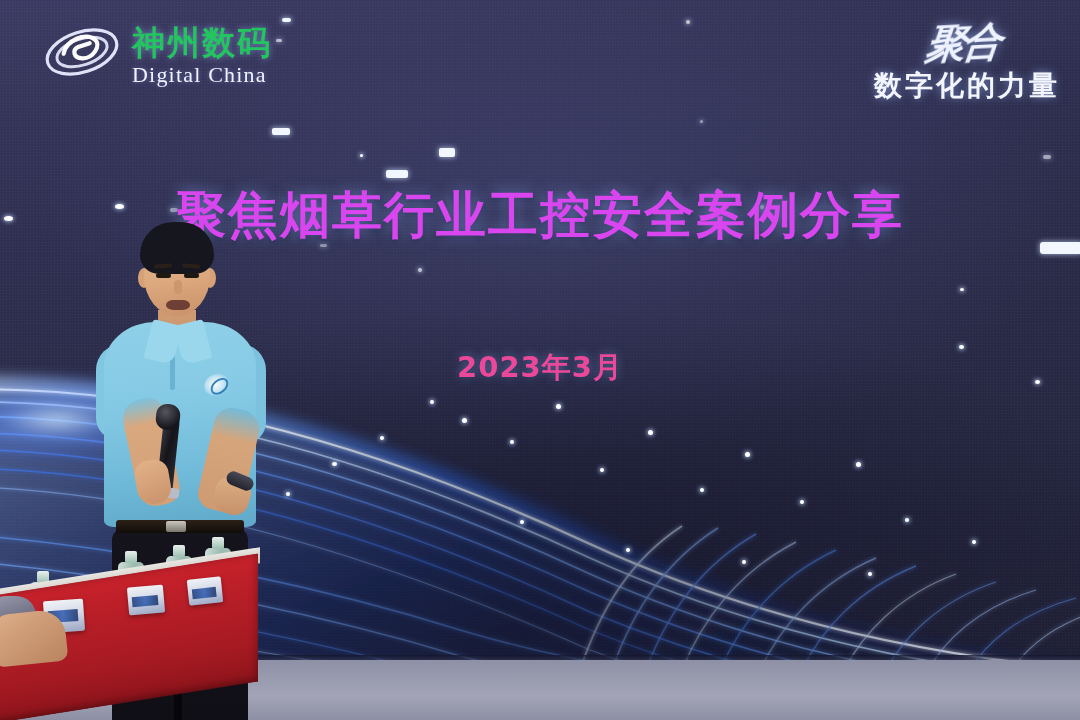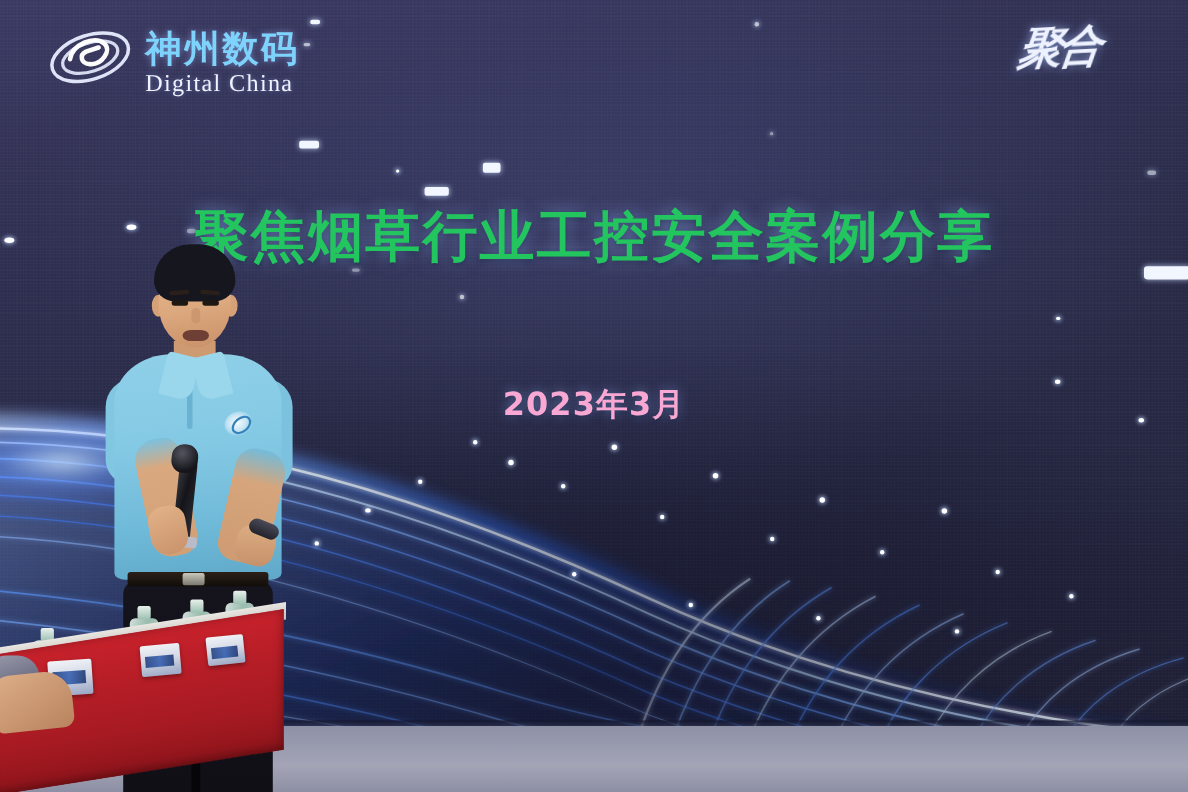--- a/index.html
+++ b/index.html
@@ -87,21 +87,21 @@
     display: flex;
     align-items: center;
     gap: 10px;
   }
   .logo-mark { width: 80px; height: 68px; }
   .logo-words { line-height: 1; padding-top: 4px; }
   .logo-cn {
     font-family: "DejaVu Sans", "Liberation Sans", sans-serif;
     font-size: 33px;
     font-weight: 700;
-    color: #7dd3fc;
+    color: #22c55e;
     letter-spacing: 2px;
     text-shadow: 0 0 7px rgba(160,190,255,0.55);
   }
   .logo-en {
     font-family: "Liberation Serif", "DejaVu Serif", serif;
     font-size: 22px;
     color: #f0f3ff;
     letter-spacing: 1.2px;
     margin-top: 5px;
     text-shadow: 0 0 5px rgba(150,180,255,0.45);
@@ -137,33 +137,33 @@
   }
 
   .slide-title {
     position: absolute;
     left: 0; top: 182px;
     width: 1080px;
     text-align: center;
     font-family: "DejaVu Sans", "Liberation Sans", sans-serif;
     font-size: 50px;
     font-weight: 700;
-    color: #22c55e;
+    color: #d946ef;
     letter-spacing: 2px;
     text-shadow: 0 0 14px rgba(150,185,255,0.55), 0 2px 6px rgba(15,18,45,0.75);
   }
   .slide-date {
     position: absolute;
     left: 0; top: 348px;
     width: 1080px;
     text-align: center;
     font-family: "DejaVu Sans", "Liberation Sans", sans-serif;
     font-size: 29px;
     font-weight: 700;
-    color: #f9a8d4;
+    color: #ec4899;
     letter-spacing: 1px;
     text-shadow: 0 0 10px rgba(150,185,255,0.5), 0 2px 5px rgba(15,18,45,0.7);
   }
   .slide-company {
     position: absolute;
     left: 0; top: 454px;
     width: 1080px;
     text-align: center;
     font-family: "DejaVu Sans", "Liberation Sans", sans-serif;
     font-size: 31px;
@@ -511,20 +511,21 @@
       </svg>
     </span>
     <span class="logo-words">
       <div class="logo-cn">神州数码</div>
       <div class="logo-en">Digital China</div>
     </span>
   </div>
 
   <div class="logo-right">
     <div class="logo-right-calli">聚合</div>
+    <div class="logo-right-sub">数字化的力量</div>
   </div>
 
   <div class="slide-title">聚焦烟草行业工控安全案例分享</div>
   <div class="slide-date">2023年3月</div>
 
   <div class="floor-edge"></div>
   <div class="floor"></div>
 
   <div class="speaker">
     <div class="sp-pants"></div>

